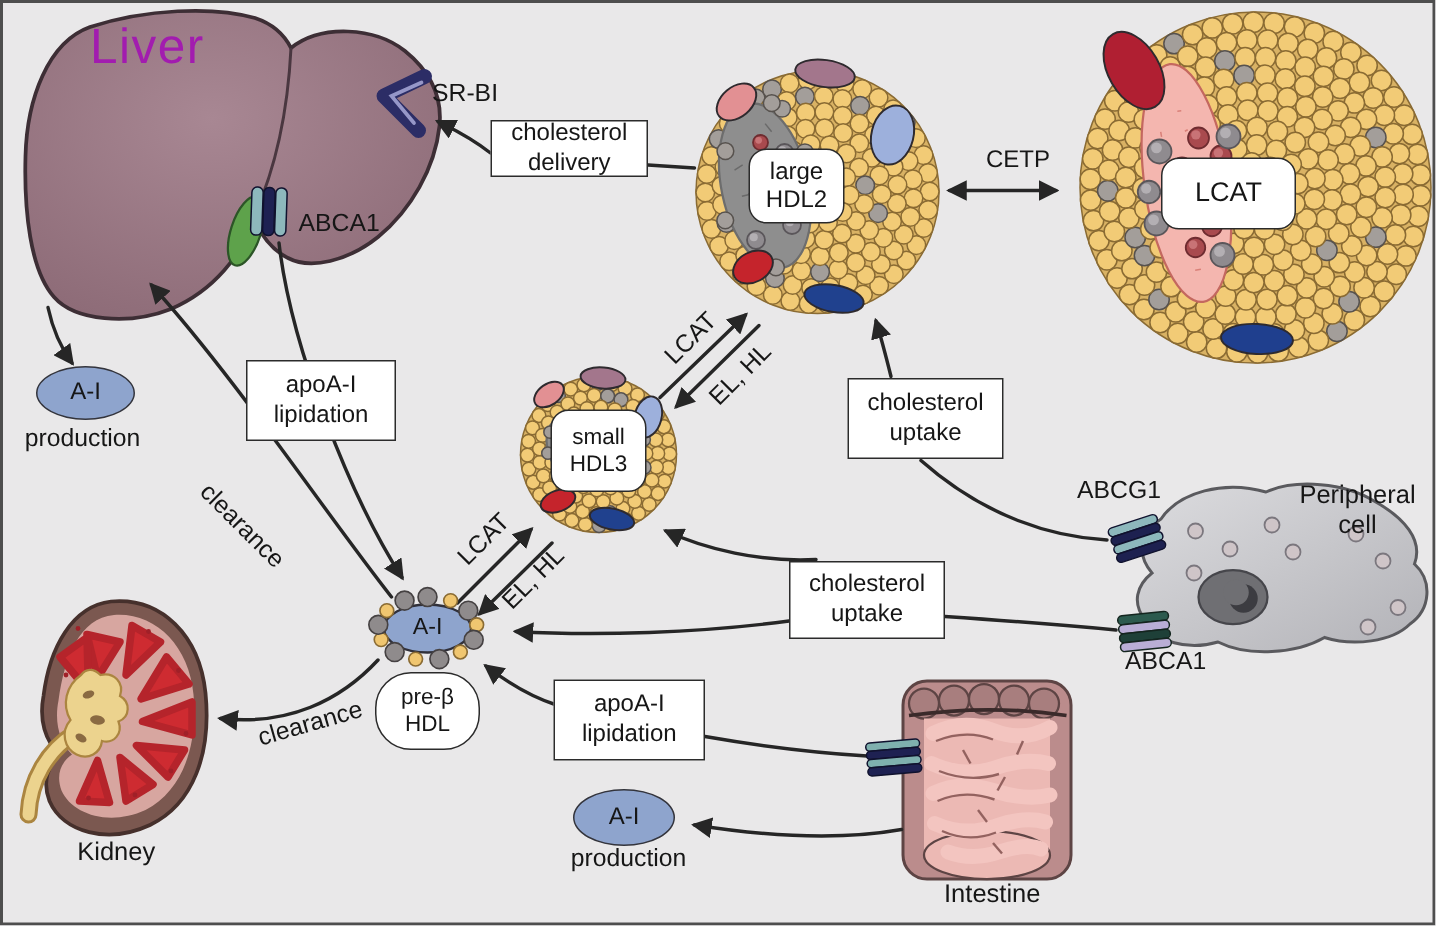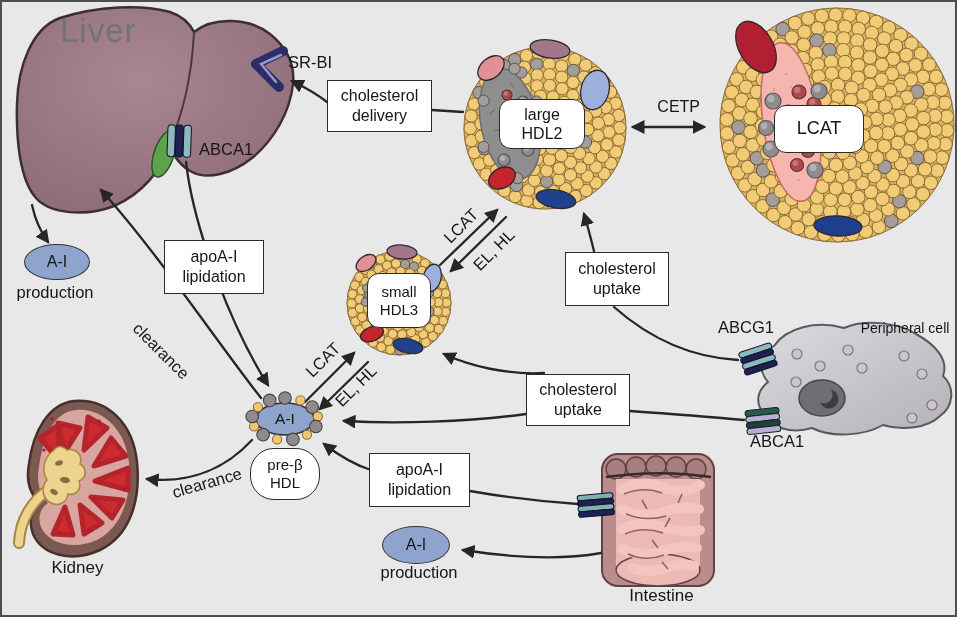--- a/index.html
+++ b/index.html
@@ -9,21 +9,21 @@
   .lbl{position:absolute;font-size:16.5px;line-height:1.2;white-space:nowrap;text-align:right;}
   .ctr{text-align:center;white-space:normal;}
   .rlbl{position:absolute;font-size:16.5px;white-space:nowrap;transform:translate(-50%,-50%) rotate(var(--r));}
   .pbox{position:absolute;background:#fff;border:1.6px solid #2b2b2b;display:flex;align-items:center;
         justify-content:center;text-align:center;font-size:16px;line-height:1.22;box-sizing:border-box;padding:2px;}
   .rbox{position:absolute;background:#fff;border:1.8px solid #2b2b2b;border-radius:12px;display:flex;
         align-items:center;justify-content:center;text-align:center;font-size:16px;line-height:1.2;
         box-sizing:border-box;padding:2px;}
   .ai{position:absolute;background:#8ea4cd;border:1.6px solid #33343c;border-radius:50%;display:flex;
       align-items:center;justify-content:center;font-size:16px;box-sizing:border-box;}
-  .liver-title{position:absolute;font-size:33px;color:#737373;letter-spacing:1px;}
+  .liver-title{position:absolute;font-size:33px;color:#a21caf;letter-spacing:1px;}
 </style>
 </head>
 <body>
 
 <div id="fig">
 <svg width="957" height="617" viewBox="0 0 957 617">
   <defs>
     <marker id="ah" viewBox="0 0 6 6" refX="5" refY="3" markerWidth="6" markerHeight="6" orient="auto-start-reverse">
       <path d="M0,0 L6,3 L0,6 Z" fill="#262626"></path>
     </marker>
@@ -833,46 +833,46 @@
 <div class="lbl" style="left:197px;top:138px;">ABCA1</div>
 <div class="ai" style="left:22px;top:242px;width:66px;height:36px;">
   <span>A-I</span>
 </div>
 <div class="lbl ctr" style="left:3px;top:281px;width:100px;">production</div>
 <div class="rlbl" style="--r:45deg;left:159px;top:349px;">clearance</div>
 <div class="lbl ctr" style="left:638px;top:95px;width:60px;font-size:16px;text-align:right;">CETP</div>
 <div class="rlbl" style="--r:-45deg;left:459px;top:224px;">LCAT</div>
 <div class="rlbl" style="--r:-45deg;left:492px;top:248px;">EL, HL</div>
 <div class="lbl" style="left:716px;top:316px;">ABCG1</div>
-<div class="lbl ctr" style="left:857px;top:318px;width:92px;font-size:14px;">Peripheral cell</div>
+<div class="lbl ctr" style="left:857px;top:318px;width:92px;font-size:17px;">Peripheral cell</div>
 <div class="rlbl" style="--r:-45deg;left:321px;top:358px;">LCAT</div>
 <div class="rlbl" style="--r:-45deg;left:354px;top:384px;">EL, HL</div>
 <div class="rlbl" style="--r:-16deg;left:205px;top:481px;">clearance</div>
 <div class="lbl" style="left:748px;top:430px;">ABCA1</div>
 <div class="lbl ctr" style="left:367px;top:561px;width:100px;">production</div>
 <div class="lbl ctr" style="left:612px;top:584px;width:95px;font-size:17px;">Intestine</div>
 <div class="lbl ctr" style="left:28px;top:556px;width:95px;font-size:17px;">Kidney</div>
 
-<div class="pbox" style="left:325px;top:78px;width:105px;height:52px;">
+<div class="pbox" style="left:325px;top:78px;width:105px;height:38px;">
   <span>cholesterol delivery</span>
     </div>
 <div class="pbox" style="left:162px;top:238px;width:100px;height:54px;">
   <span>apoA-I lipidation</span>
     </div>
 <div class="pbox" style="left:563px;top:250px;width:104px;height:54px;">
   <span>cholesterol uptake</span>
     </div>
 <div class="pbox" style="left:524px;top:372px;width:104px;height:52px;">
   <span>cholesterol uptake</span>
     </div>
 <div class="pbox" style="left:367px;top:451px;width:101px;height:54px;">
   <span>apoA-I lipidation</span>
     </div>
 
-<div class="rbox" style="left:497px;top:97px;width:86px;height:50px;">
+<div class="rbox" style="left:497px;top:97px;width:64px;height:50px;">
   <span>large HDL2</span>
     </div>
 <div class="rbox" style="left:365px;top:271px;width:64px;height:55px;font-size:15px;">
   <span>small HDL3</span>
     </div>
 <div class="rbox" style="left:248px;top:446px;width:70px;height:52px;font-size:15px;border-radius:24px;">
   <span>pre-β HDL</span>
     </div>
 <div class="rbox" style="left:772px;top:103px;width:90px;height:48px;font-size:18px;">
   <span>LCAT</span>

